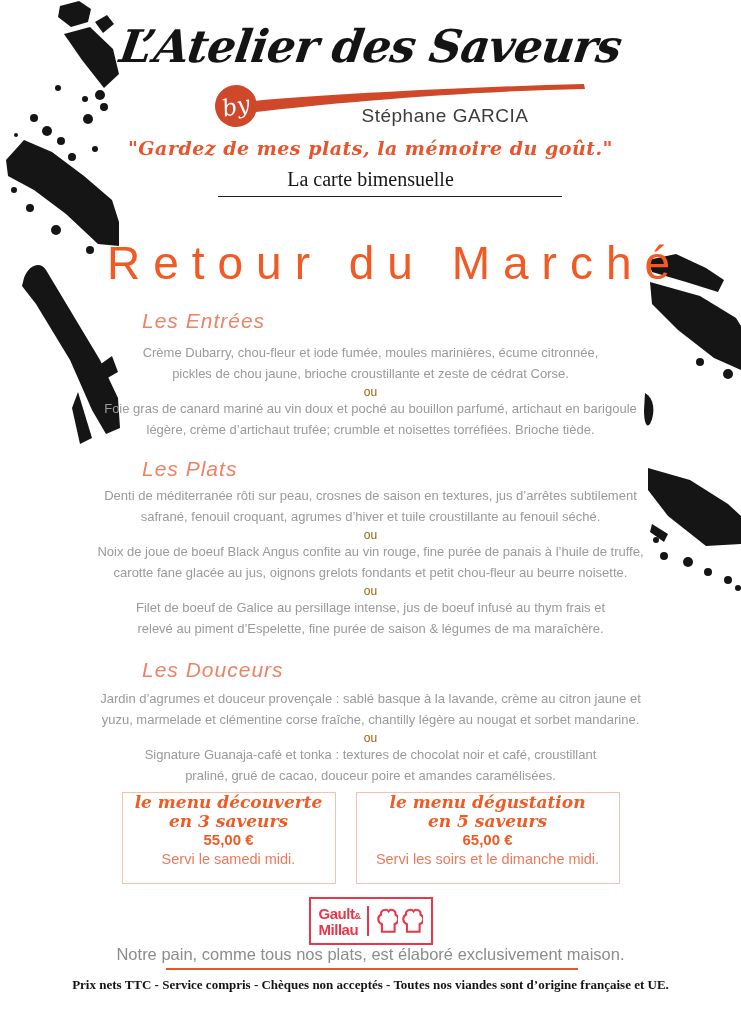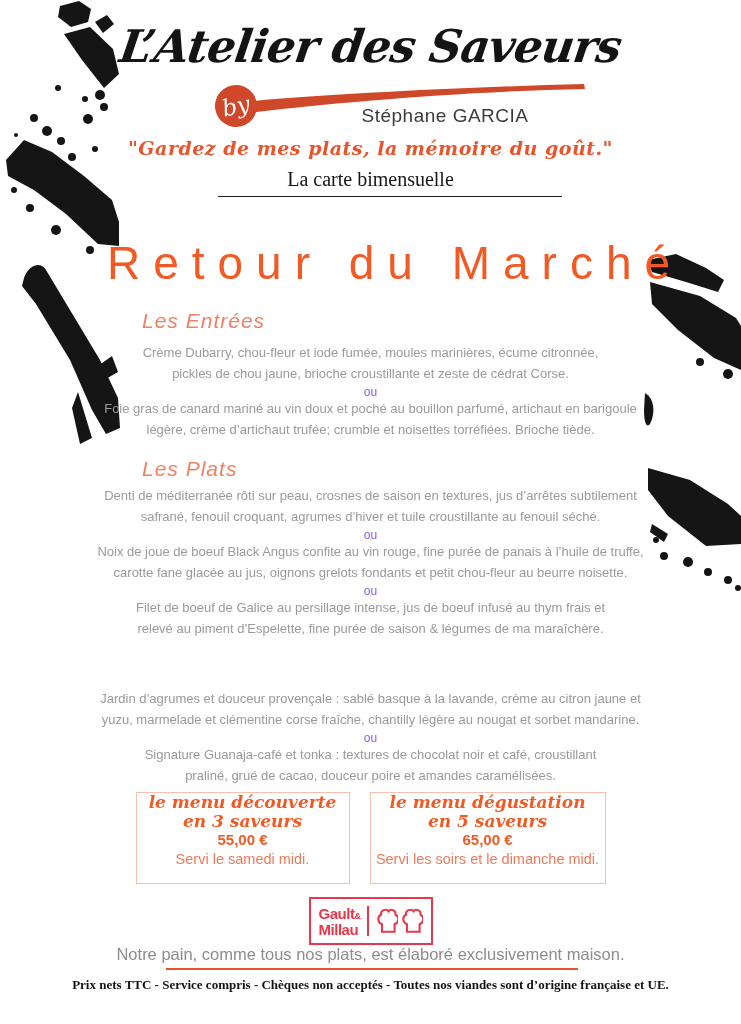--- a/index.html
+++ b/index.html
@@ -23,31 +23,31 @@
   .carte-rule{position:absolute;top:196px;left:218px;width:344px;height:0;
     border-top:1.6px solid #222;}
 
   .title{position:absolute;top:236px;left:0;width:100%;margin:0;text-align:center;
     font-size:46px;font-weight:400;color:#f15a24;letter-spacing:13px;text-indent:13px;padding-left:18px;}
 
   .sec-heading{position:absolute;left:142px;margin:0;font-style:italic;font-weight:400;
     font-size:21px;color:#ee8266;letter-spacing:1px;}
   .para{position:absolute;left:0;right:0;margin:0 auto;text-align:center;
     font-size:13px;line-height:21px;color:#9a9a9a;}
-  .ou{position:absolute;left:0;width:100%;text-align:center;font-size:12px;line-height:12px;color:#8b5cf6;}
+  .ou{position:absolute;left:0;width:100%;text-align:center;font-size:12px;line-height:12px;color:#a16207;}
 
   .h-entrees{top:309px}.h-plats{top:457px}.h-douceurs{top:658px}
   .e-p1{top:342px;max-width:490px}.e-ou{top:386px}.e-p2{top:398px;max-width:535px}
   .p-p1{top:485px;max-width:565px}.p-ou1{top:529px}.p-p2{top:541px;max-width:560px}
   .p-ou2{top:585px}.p-p3{top:597px;max-width:500px}
   .d-p1{top:688px;max-width:550px}.d-ou{top:732px}.d-p2{top:744px;max-width:495px}
 
   .menus{position:absolute;top:792px;left:0;width:100%;display:flex;justify-content:center;gap:20px;}
   .menu-box{border:1px solid #f6bfae;height:92px;box-sizing:border-box;text-align:center;padding-top:0;}
-  .menu-box.b1{width:214px}.menu-box.b2{width:236px}
+  .menu-box.b1{width:214px}.menu-box.b2{width:264px}
   .menu-title{font-family:"DejaVu Serif",serif;font-style:italic;font-weight:bold;
     font-size:17px;line-height:19px;color:#f15a24;}
   .menu-price{font-size:15px;font-weight:bold;color:#f15a24;}
   .menu-service{font-size:14.5px;color:#ee7a5c;margin-top:3px;}
 
   .badge{position:absolute;top:897px;left:309px;width:124px;height:48px;border:2px solid #e8364a;
     box-sizing:border-box;display:flex;align-items:center;justify-content:center;gap:7px;}
   .brand{color:#e8364a;font-weight:bold;font-size:15px;line-height:13px;letter-spacing:-.5px;text-align:left;}
   .brand .amp{font-size:9px;}
   .badge-divider{width:2px;height:30px;background:#e8364a;}
@@ -127,20 +127,21 @@
   <div class="ou e-ou">ou</div>
   <p class="para e-p2">Foie gras de canard mariné au vin doux et poché au bouillon parfumé, artichaut en barigoule légère, crème d’artichaut trufée; crumble et noisettes torréfiées. Brioche tiède.</p>
 
   <h3 class="sec-heading h-plats">Les Plats</h3>
   <p class="para p-p1">Denti de méditerranée rôti sur peau, crosnes de saison en textures, jus d’arrêtes subtilement safrané, fenouil croquant, agrumes d’hiver et tuile croustillante au fenouil séché.</p>
   <div class="ou p-ou1">ou</div>
   <p class="para p-p2">Noix de joue de boeuf Black Angus confite au vin rouge, fine purée de panais à l’huile de truffe, carotte fane glacée au jus, oignons grelots fondants et petit chou-fleur au beurre noisette.</p>
   <div class="ou p-ou2">ou</div>
   <p class="para p-p3">Filet de boeuf de Galice au persillage intense, jus de boeuf infusé au thym frais et relevé au piment d’Espelette, fine purée de saison &amp; légumes de ma maraîchère.</p>
 
+  <h3 class="sec-heading h-douceurs">Les Douceurs</h3>
   <p class="para d-p1">Jardin d’agrumes et douceur provençale : sablé basque à la lavande, crème au citron jaune et yuzu, marmelade et clémentine corse fraîche, chantilly légère au nougat et sorbet mandarine.</p>
   <div class="ou d-ou">ou</div>
   <p class="para d-p2">Signature Guanaja-café et tonka : textures de chocolat noir et café, croustillant praliné, grué de cacao, douceur poire et amandes caramélisées.</p>
 
   <div class="menus">
     <div class="menu-box b1">
       <div class="menu-title">
         <div>le menu découverte</div>
         <div>en 3 saveurs</div>
       </div>

